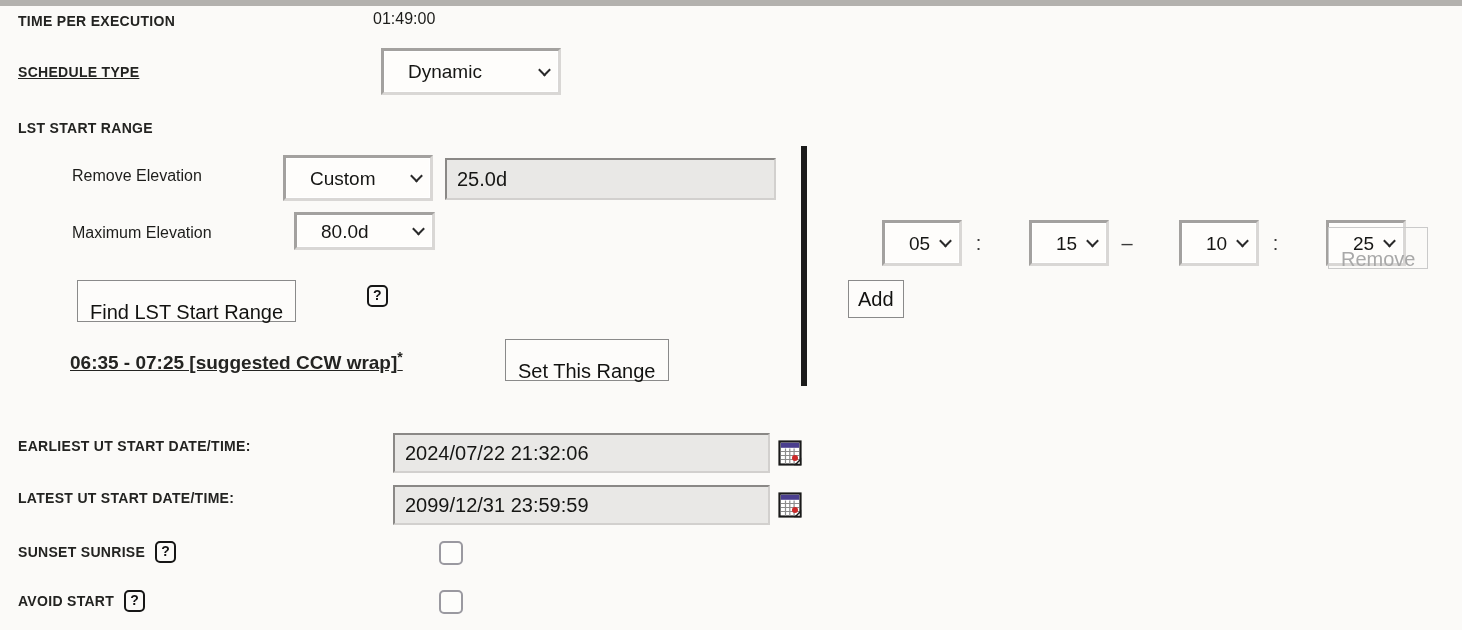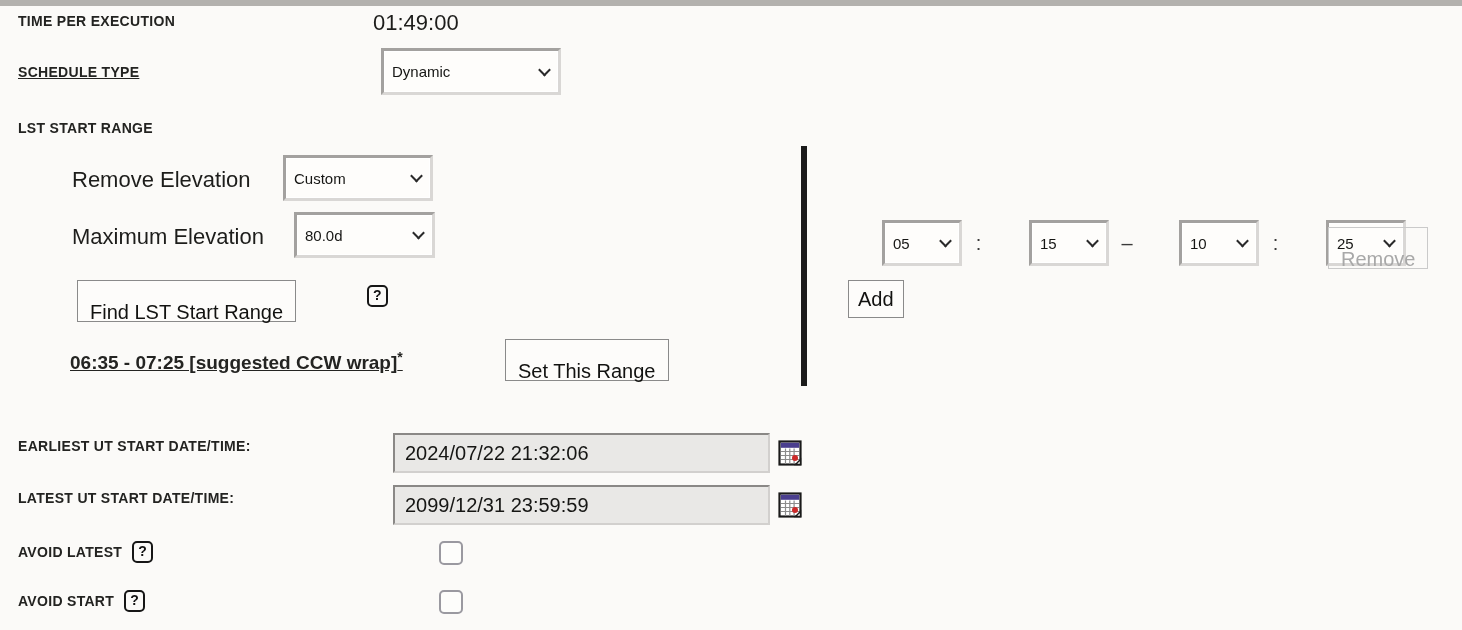--- a/index.html
+++ b/index.html
@@ -4,29 +4,29 @@
 <style>
   html,body{margin:0;padding:0;background:#fbfaf8;}
   *{box-sizing:border-box;}
   .stage{
     position:relative;width:1462px;height:630px;background:#fbfaf8;
     font-family:"Liberation Sans",sans-serif;color:#1d1d1b;overflow:hidden;
   }
   .topbar{position:absolute;top:0;left:0;width:100%;height:6px;background:#b3b1ae;}
   .abs{position:absolute;}
   .seclabel{font-weight:bold;font-size:14px;letter-spacing:.3px;color:#232321;white-space:nowrap;}
-  .plain20{font-size:22px;color:#1d1d1b;white-space:nowrap;}
+  .plain20{font-size:16px;color:#1d1d1b;white-space:nowrap;}
   .selwrap{position:absolute;display:inline-block;}
   select.sel{
     -webkit-appearance:none;appearance:none;width:100%;height:100%;
     background:#fefdfb;border-style:solid;border-width:3px;
     border-color:#a3a19f #d9d7d5 #d9d7d5 #a3a19f;
     box-shadow:inset 0 0 0 1px #ffffff;
-    font-family:inherit;font-size:15px;color:#161614;
-    padding:0 28px 0 8px;border-radius:0;
+    font-family:inherit;font-size:19px;color:#161614;
+    padding:0 28px 0 24px;border-radius:0;
   }
   .chev{
     position:absolute;right:12px;top:50%;width:9px;height:9px;
     border-right:2px solid #2a2a2a;border-bottom:2px solid #2a2a2a;
     transform:translateY(-72%) rotate(45deg);pointer-events:none;
   }
   input.graybox{
     background:#e9e8e6;border-style:solid;border-width:2px;
     border-color:#8a8886 #d2d0ce #d2d0ce #8a8886;
     font-family:inherit;font-size:20px;color:#161614;padding:4px 10px;
@@ -69,23 +69,24 @@
     <span class="chev"></span>
   </span>
 
   <div class="abs seclabel" style="left:18px;top:120px;">LST START RANGE</div>
 
   <div class="abs plain20" style="left:72px;top:167px;">Remove Elevation</div>
   <span class="selwrap" style="left:283px;top:155px;width:150px;height:46px;">
     <select class="sel"><option>Custom</option></select>
     <span class="chev"></span>
   </span>
+  <input class="abs graybox" style="left: 445px; top: 158px; width: 331px; height: 42px;" value="25.0d">
 
   <div class="abs plain20" style="left:72px;top:224px;">Maximum Elevation</div>
-  <span class="selwrap" style="left:294px;top:212px;width:141px;height:46px;">
+  <span class="selwrap" style="left:294px;top:212px;width:141px;height:38px;">
     <select class="sel"><option>80.0d</option></select>
     <span class="chev"></span>
   </span>
 
   <button class="abs btn" style="left:77px;top:280px;height:37px;">Find LST Start Range</button>
   <span class="abs helpbox" style="left:367px;top:285px;">?</span>
 
   <div class="abs suggest" style="left:70px;top:349px;">
     <span>06:35 - 07:25 [suggested CCW wrap]</span><sup>*</sup>
   </div>
@@ -135,21 +136,21 @@
     <svg width="25" height="28" viewBox="0 0 25 28">
       <rect x="1.5" y="2.5" width="21" height="23" fill="#ffffff" stroke="#1a1a1a" stroke-width="2.2"></rect>
       <rect x="2.8" y="3.8" width="18.4" height="5" fill="#4a3e8e"></rect>
       <path d="M3 12.5H21 M3 16.5H21 M3 20.5H21 M7.5 9.5V25 M11.8 9.5V25 M16.1 9.5V25" stroke="#8c8c8c" stroke-width="1.2" fill="none"></path>
       <circle cx="17" cy="19" r="3" fill="#cc2a2a"></circle>
       <path d="M17.5 25.5 L22.5 25.5 L22.5 20.5 Z" fill="#fbfaf8" stroke="#1a1a1a" stroke-width="1.4"></path>
     </svg>
   </span>
 
   <div class="abs" style="left:18px;top:541px;display:flex;align-items:center;gap:10px;">
-    <span class="seclabel">AVOID LATEST</span>
+    <span class="seclabel">SUNSET SUNRISE</span>
     <span class="helpbox">?</span>
   </div>
   <input type="checkbox" class="abs cb" style="left: 439px; top: 541px;">
 
   <div class="abs" style="left:18px;top:590px;display:flex;align-items:center;gap:10px;">
     <span class="seclabel">AVOID START</span>
     <span class="helpbox">?</span>
   </div>
   <input type="checkbox" class="abs cb" style="left: 439px; top: 590px;">
 

